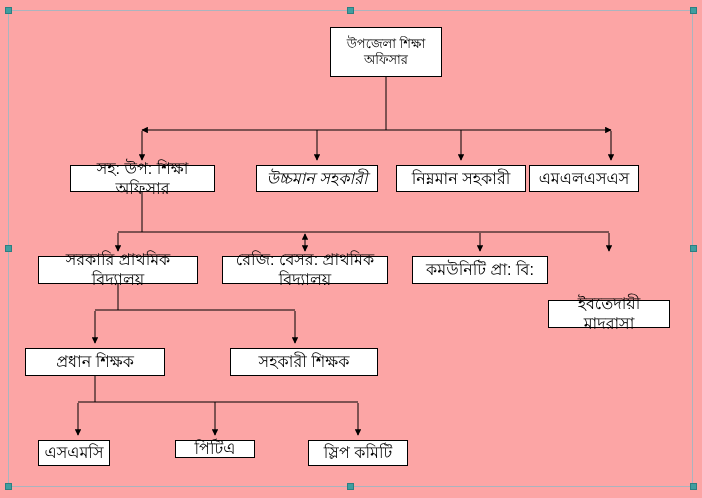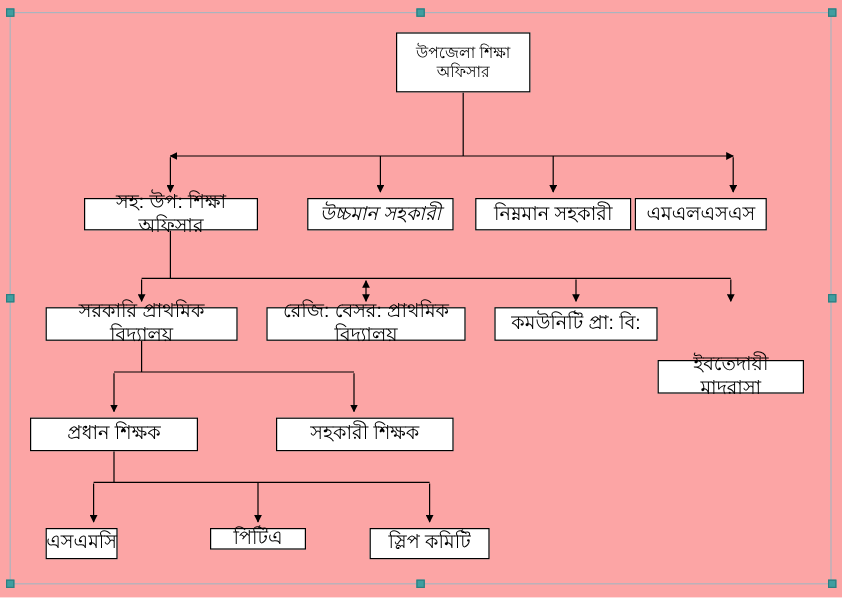--- a/index.html
+++ b/index.html
@@ -101,17 +101,17 @@
   <div class="node" style="left:529px;top:165px;width:110px;height:27px;">এমএলএসএস</div>
 
   <div class="node" style="left:38px;top:256px;width:160px;height:28px;">সরকারি প্রাথমিক বিদ্যালয়</div>
   <div class="node" style="left:222px;top:256px;width:166px;height:28px;">রেজি: বেসর: প্রাথমিক বিদ্যালয়</div>
   <div class="node" style="left:412px;top:256px;width:136px;height:28px;">কমউনিটি প্রা: বি:</div>
   <div class="node" style="left:548px;top:256px;width:122px;height:28px;margin-top:44px;">ইবতেদায়ী মাদরাসা</div>
 
   <div class="node" style="left:25px;top:348px;width:140px;height:28px;">প্রধান শিক্ষক</div>
   <div class="node" style="left:230px;top:348px;width:148px;height:28px;">সহকারী শিক্ষক</div>
 
-  <div class="node" style="left:38px;top:440px;width:60px;height:26px;">এসএমসি</div>
+  <div class="node" style="left:38px;top:440px;width:72px;height:26px;">এসএমসি</div>
   <div class="node" style="left:175px;top:440px;width:80px;height:18px;">পিটিএ</div>
   <div class="node" style="left:308px;top:440px;width:100px;height:26px;">স্লিপ কমিটি</div>
 
 </div>
 
 </body></html>

